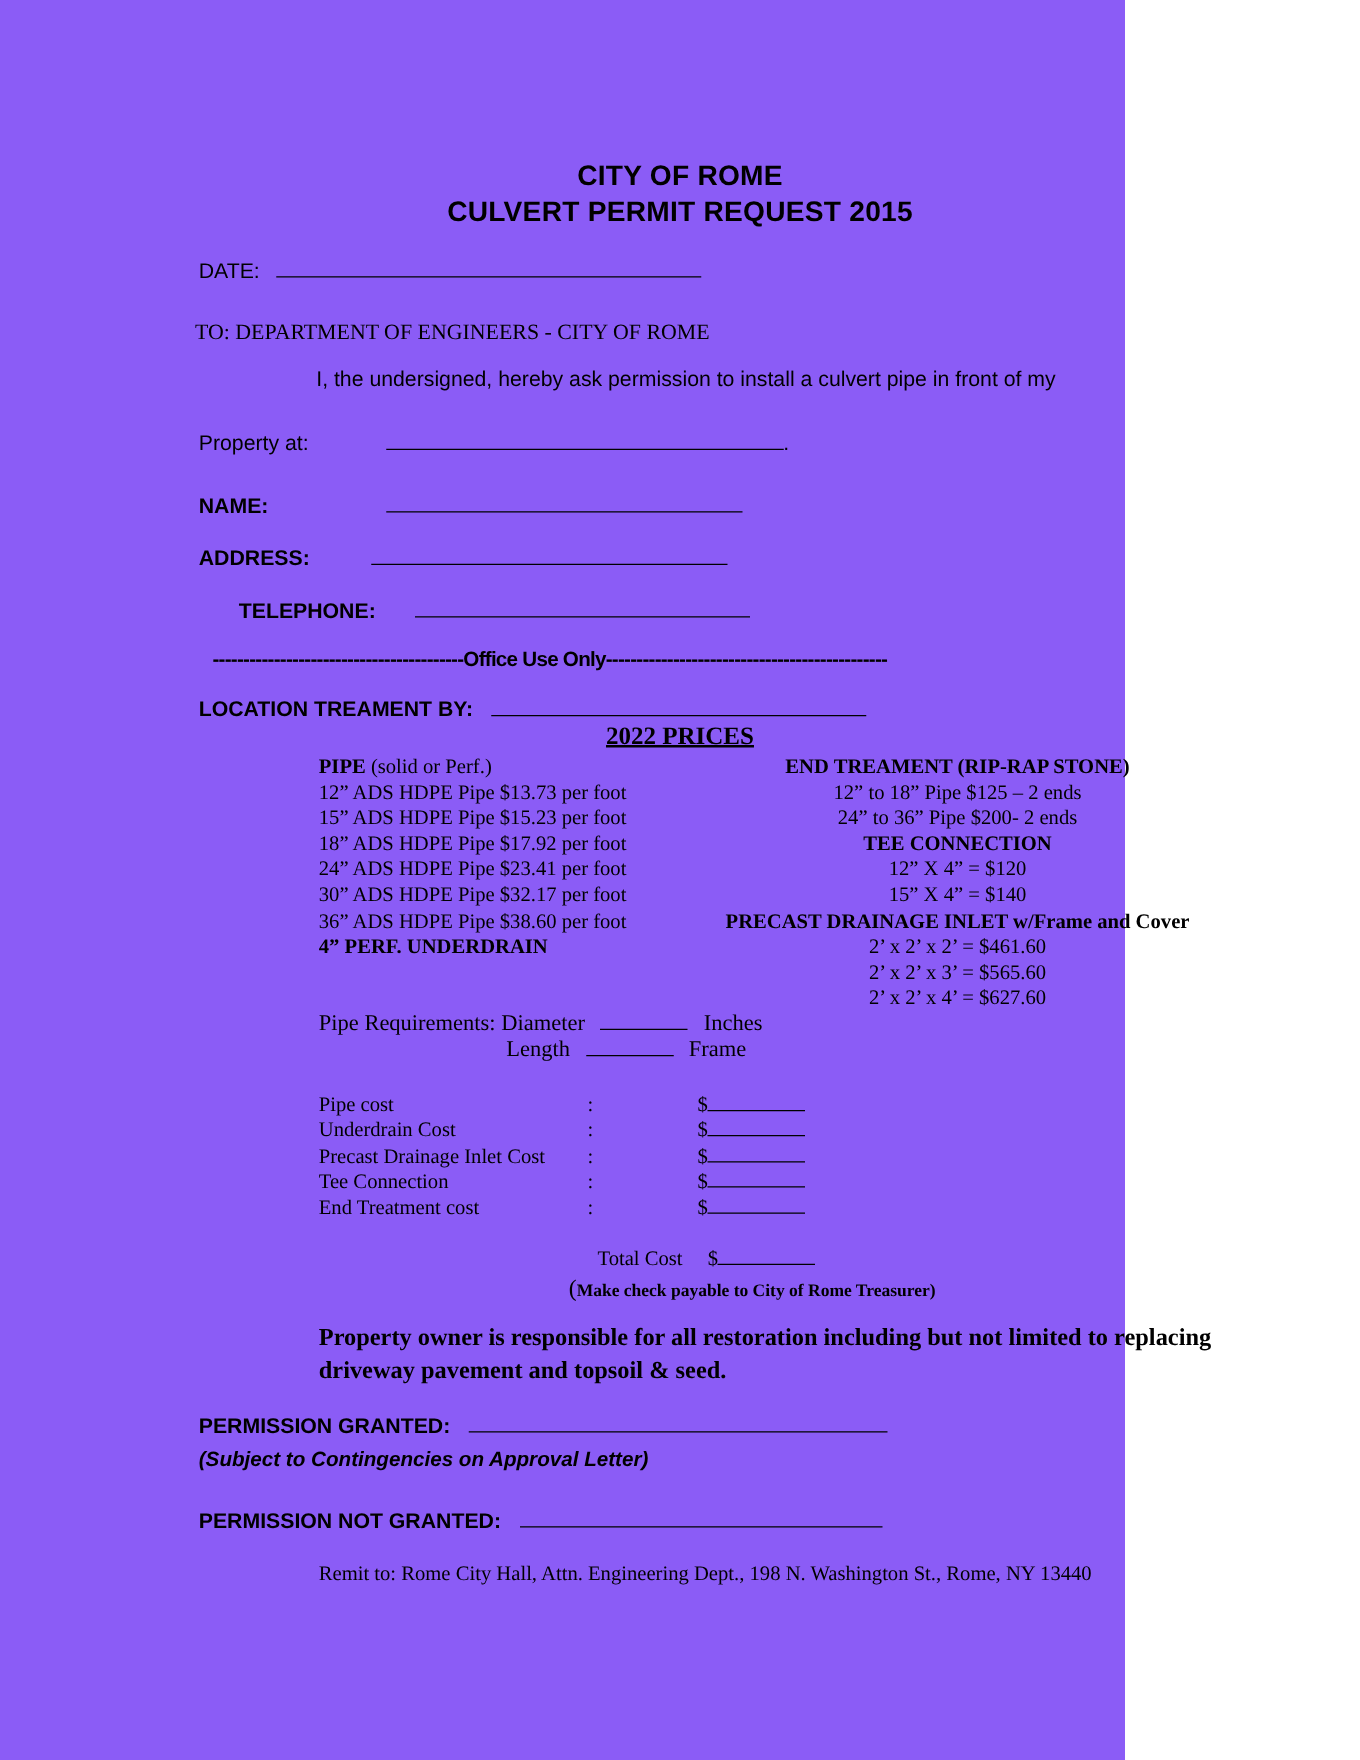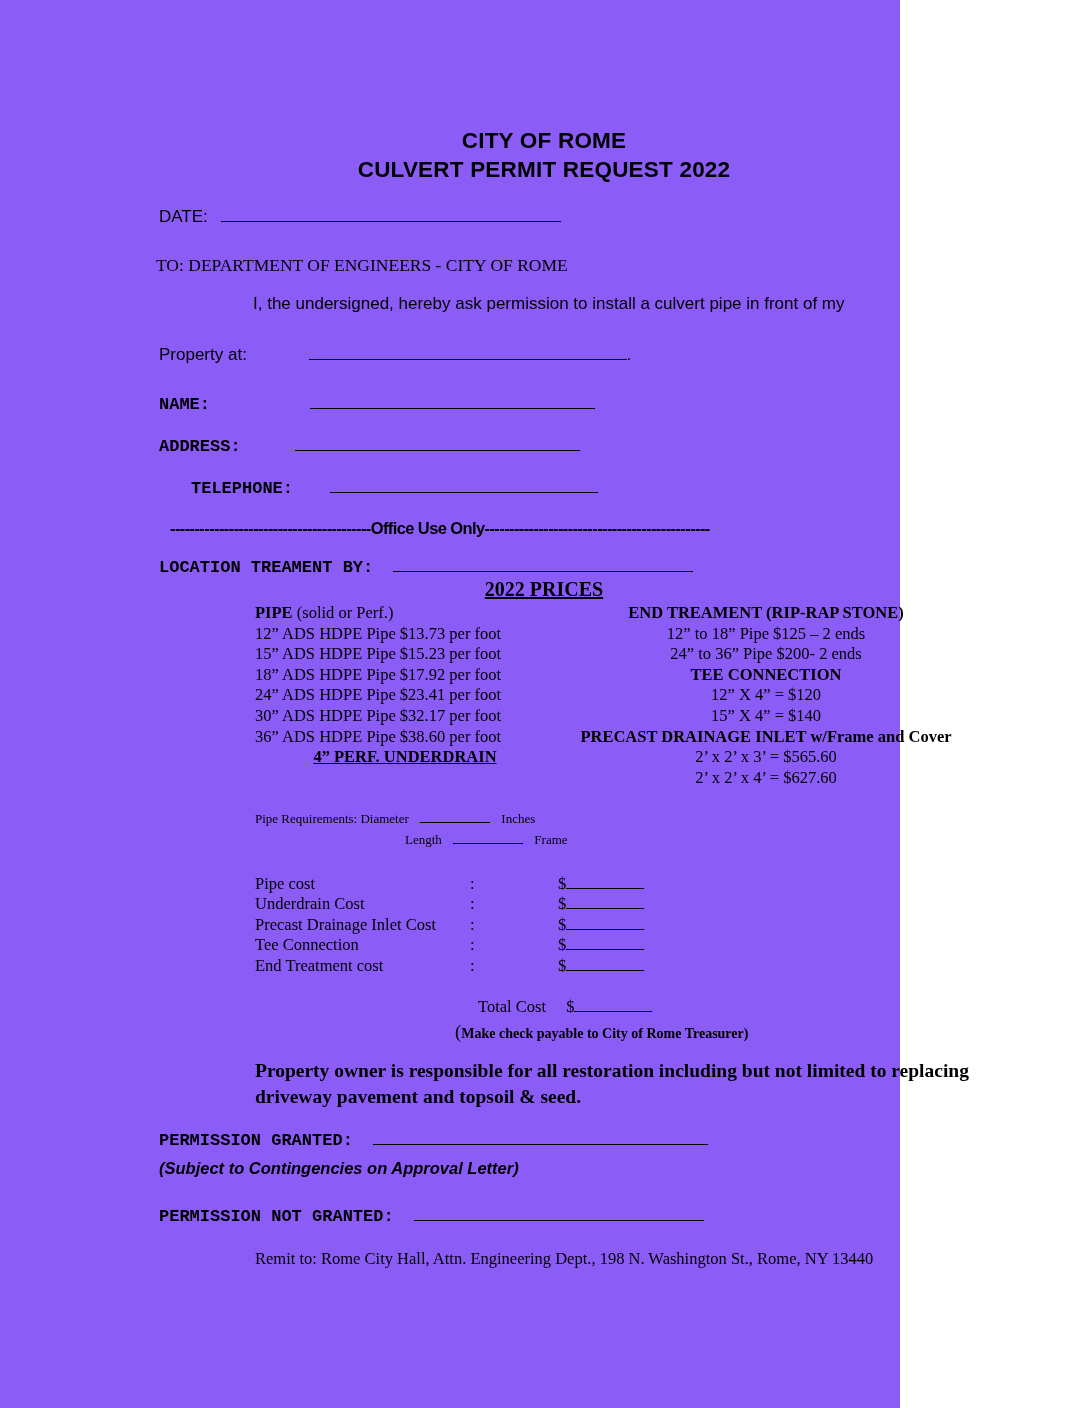--- a/index.html
+++ b/index.html
@@ -36,21 +36,21 @@
     font-weight: bold;
     font-size: 22.5px;
     line-height: 29px;
     letter-spacing: 0.2px;
   }
 
   
   .abs { position: absolute; white-space: nowrap; }
 
   .lbl-sans-bold {
-    font-family: Liberation Mono, monospace;
+    font-family: Liberation Sans, sans-serif;
     font-weight: bold;
     font-size: 17px;
   }
   .lbl-sans {
     font-family: "Liberation Sans", sans-serif;
     font-size: 17px;
   }
   .txt-serif {
     font-family: "Liberation Serif", serif;
     font-size: 17px;
@@ -111,35 +111,34 @@
     font-family: "Liberation Serif", serif;
     font-size: 16.5px;
     line-height: 20.6px;
     text-align: center;
   }
   .u { }
   .b { font-weight: bold; }
 
   .underdrain-head {
     font-weight: bold;
-    text-decoration: underline;
-    text-align: center;
+    text-align: left;
     display: block;
   }
   .underdrain-amt {
     text-align: center;
     display: block;
   }
 
   .req-block {
     position: absolute;
     top: 808px;
     left: 255px;
     font-family: "Liberation Serif", serif;
-    font-size: 13px;
+    font-size: 18px;
     line-height: 21px;
   }
   .cost-block {
     position: absolute;
     top: 874px;
     left: 255px;
     font-family: "Liberation Serif", serif;
     font-size: 16.5px;
     line-height: 20.4px;
   }
@@ -198,21 +197,21 @@
     white-space: nowrap;
   }
 </style>
 </head>
 <body>
 
 <div class="page">
 
   <div class="title-block">
     <div class="title-line">CITY OF ROME</div>
-    <div class="title-line">CULVERT PERMIT REQUEST 2022</div>
+    <div class="title-line">CULVERT PERMIT REQUEST 2015</div>
   </div>
 
   <div class="abs lbl-sans" style="top:207px; left:159px;">
     <span>DATE:</span>
     <span class="rule" style="width:340px; margin-left:8px;"></span>
   </div>
 
   <div class="abs txt-serif" style="top:255px; left:156px; font-size:17.5px;">TO: DEPARTMENT OF ENGINEERS - CITY OF ROME</div>
 
   <div class="abs lbl-sans" style="top:294px; left:253px; font-size:17px;">I, the undersigned, hereby ask permission to install a culvert pipe in front of my</div>
@@ -260,20 +259,21 @@
   </div>
 
   <div class="col-right">
     <div class="b u">END TREAMENT (RIP-RAP STONE)</div>
     <div>12” to 18” Pipe $125 – 2 ends</div>
     <div>24” to 36” Pipe $200- 2 ends</div>
     <div class="b u">TEE CONNECTION</div>
     <div>12” X 4” = $120</div>
     <div>15” X 4” = $140</div>
     <div class="b u">PRECAST DRAINAGE INLET w/Frame and Cover</div>
+    <div>2’ x 2’ x 2’ = $461.60</div>
     <div>2’ x 2’ x 3’ = $565.60</div>
     <div>2’ x 2’ x 4’ = $627.60</div>
   </div>
 
   <div class="req-block">
     <div>
       <span>Pipe Requirements: Diameter</span>
       <span class="rule-thin" style="width:70px; margin:0 8px;"></span>
       <span>Inches</span>
     </div>

